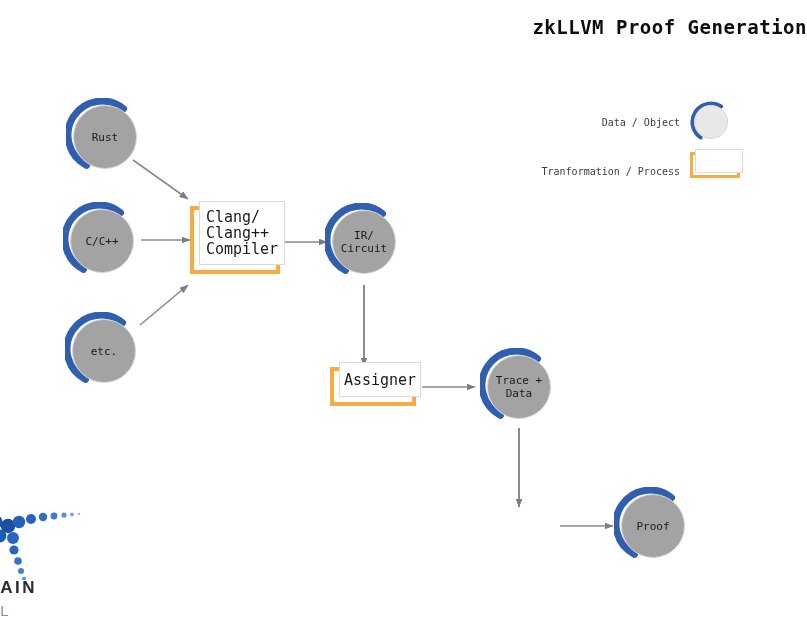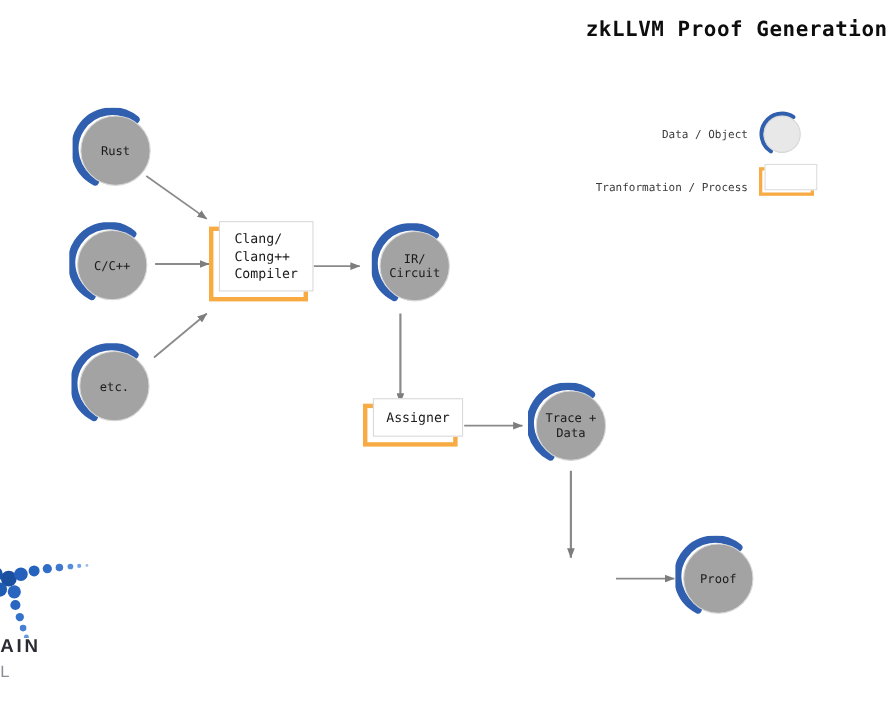--- a/index.html
+++ b/index.html
@@ -93,21 +93,21 @@
     bottom: 9px;
     background: #ffffff;
     border: 1px solid #d9d9d9;
     box-sizing: border-box;
     display: flex;
     align-items: center;
     justify-content: center;
   }
   .node-rect .lbl {
     font-family: "DejaVu Sans Mono", "Liberation Mono", monospace;
-    font-size: 12px;
+    font-size: 15px;
     color: #1a1a1a;
     text-align: left;
     line-height: 16px;
     white-space: pre-line;
   }
 
   
   #legend { position: absolute; }
   .legend-row {
     position: absolute;
@@ -237,21 +237,21 @@
 
   <div class="node-circle" style="left:65px; top:312px;">
     <svg class="ring" viewBox="0 0 78 78" xmlns="http://www.w3.org/2000/svg">
       <path d="M 57.5 10.7 A 34 34 0 1 0 20.5 67.3" fill="none" stroke="#2f5fae" stroke-width="7" stroke-linecap="round"></path>
     </svg>
     <div class="disc">
       <span class="lbl">etc.</span>
     </div>
   </div>
 
-  <div class="node-circle" style="left:338px; top:203px;">
+  <div class="node-circle" style="left:325px; top:203px;">
     <svg class="ring" viewBox="0 0 78 78" xmlns="http://www.w3.org/2000/svg">
       <path d="M 57.5 10.7 A 34 34 0 1 0 20.5 67.3" fill="none" stroke="#2f5fae" stroke-width="7" stroke-linecap="round"></path>
     </svg>
     <div class="disc">
       <span class="lbl">IR/
 Circuit</span>
     </div>
   </div>
 
   <div class="node-circle" style="left:480px; top:348px;">

